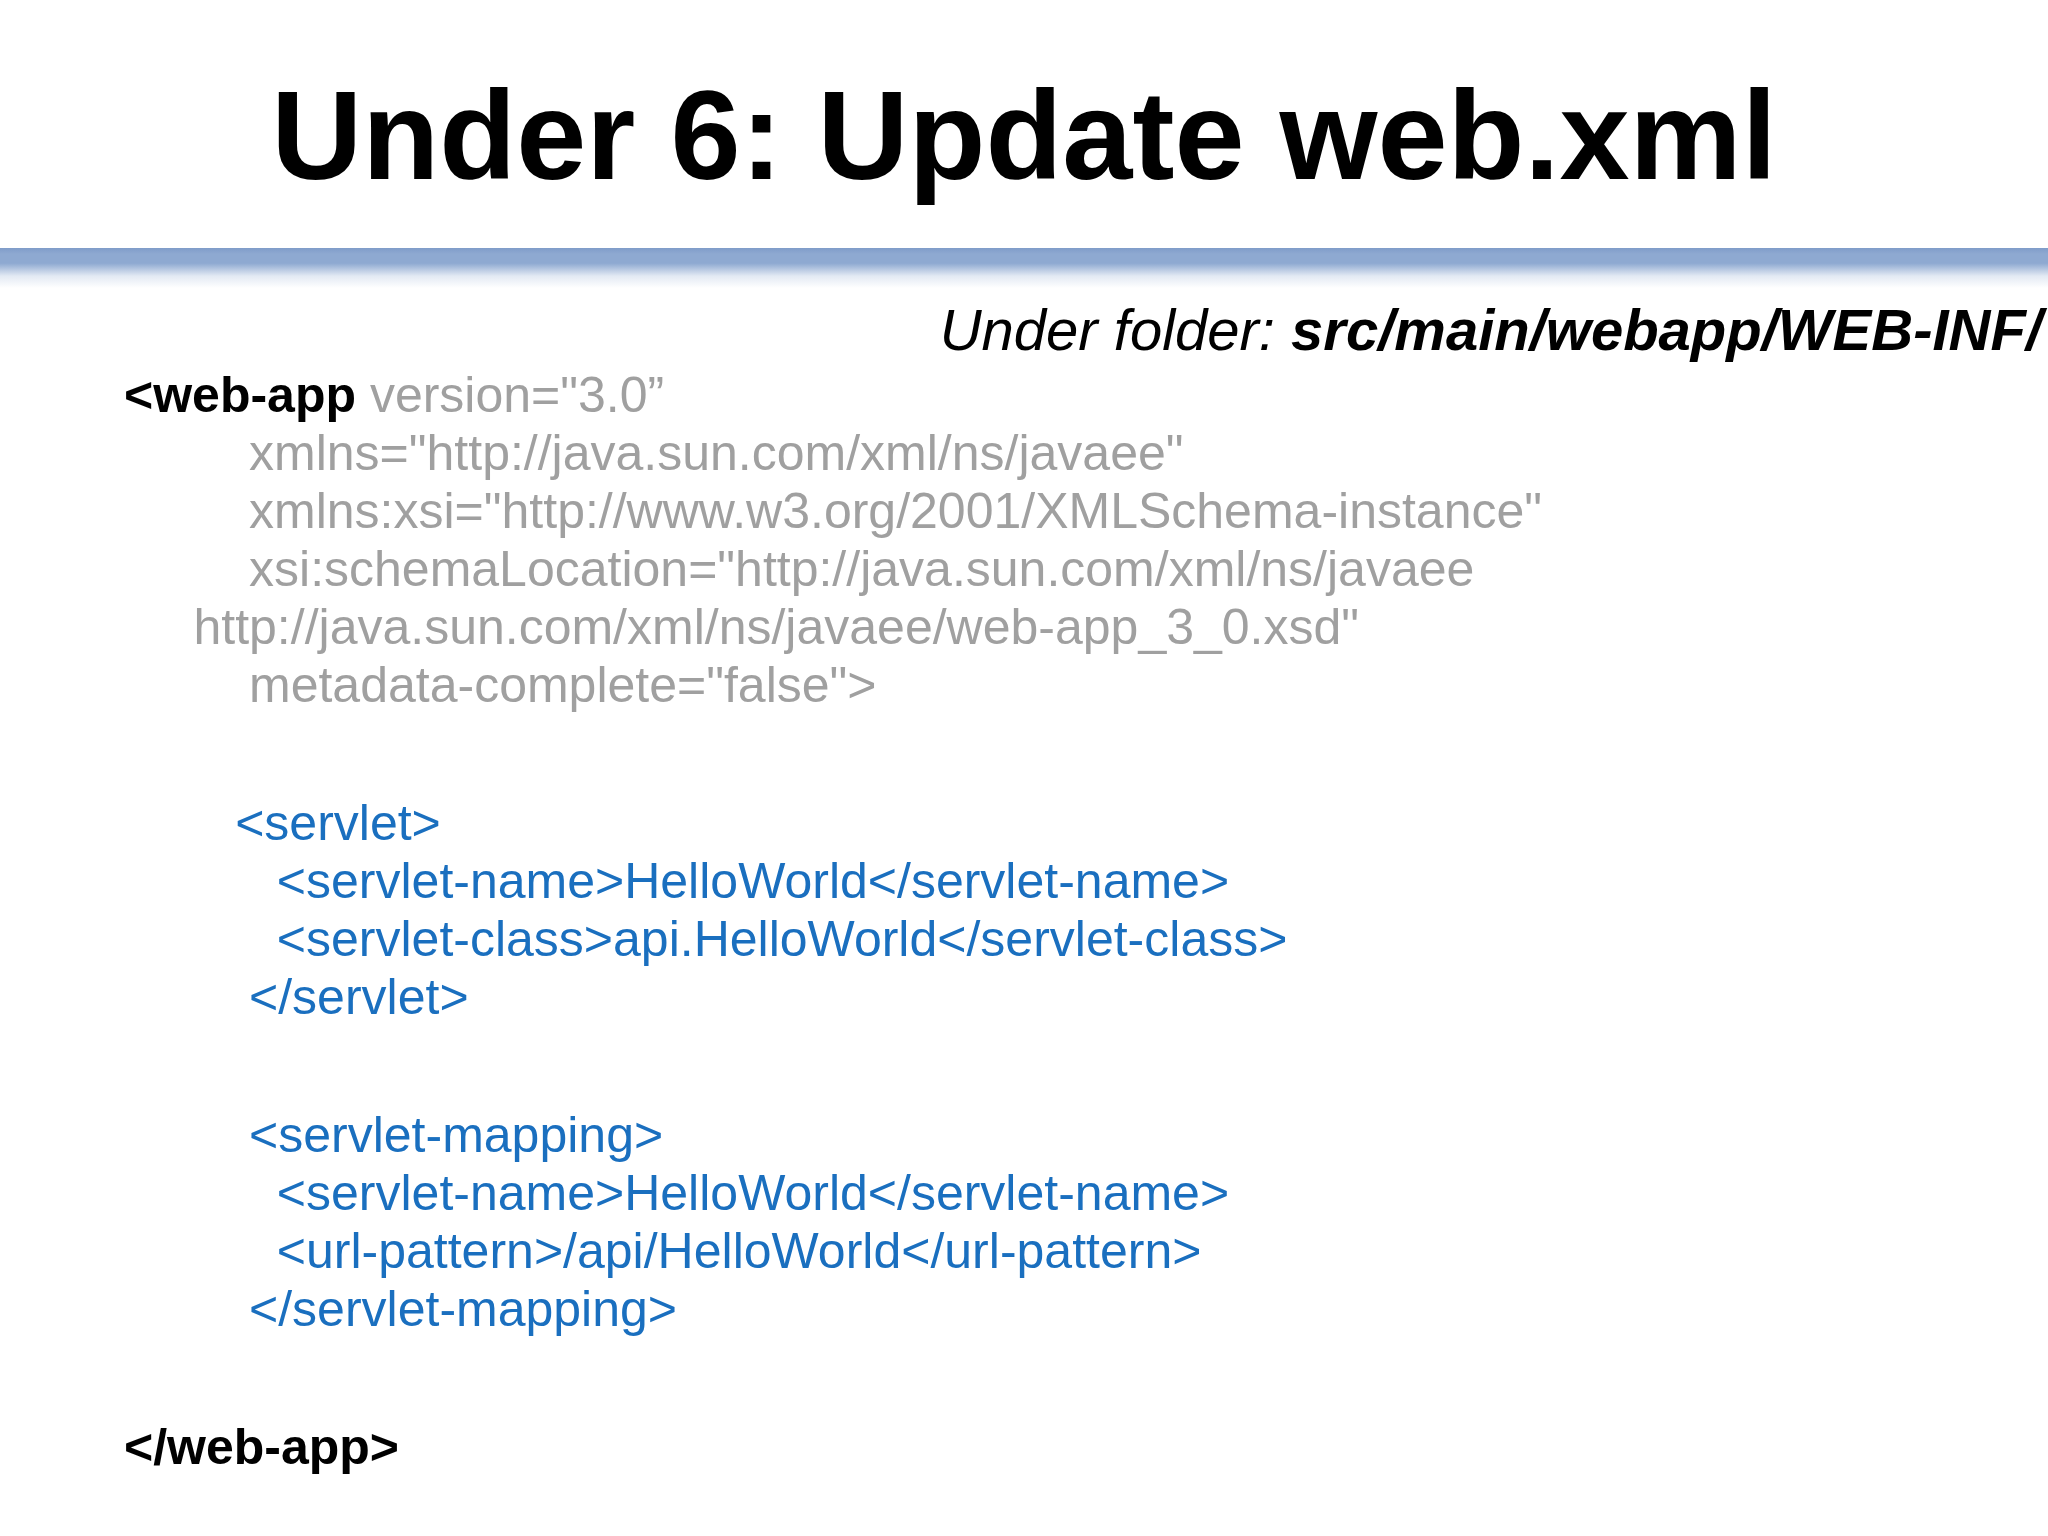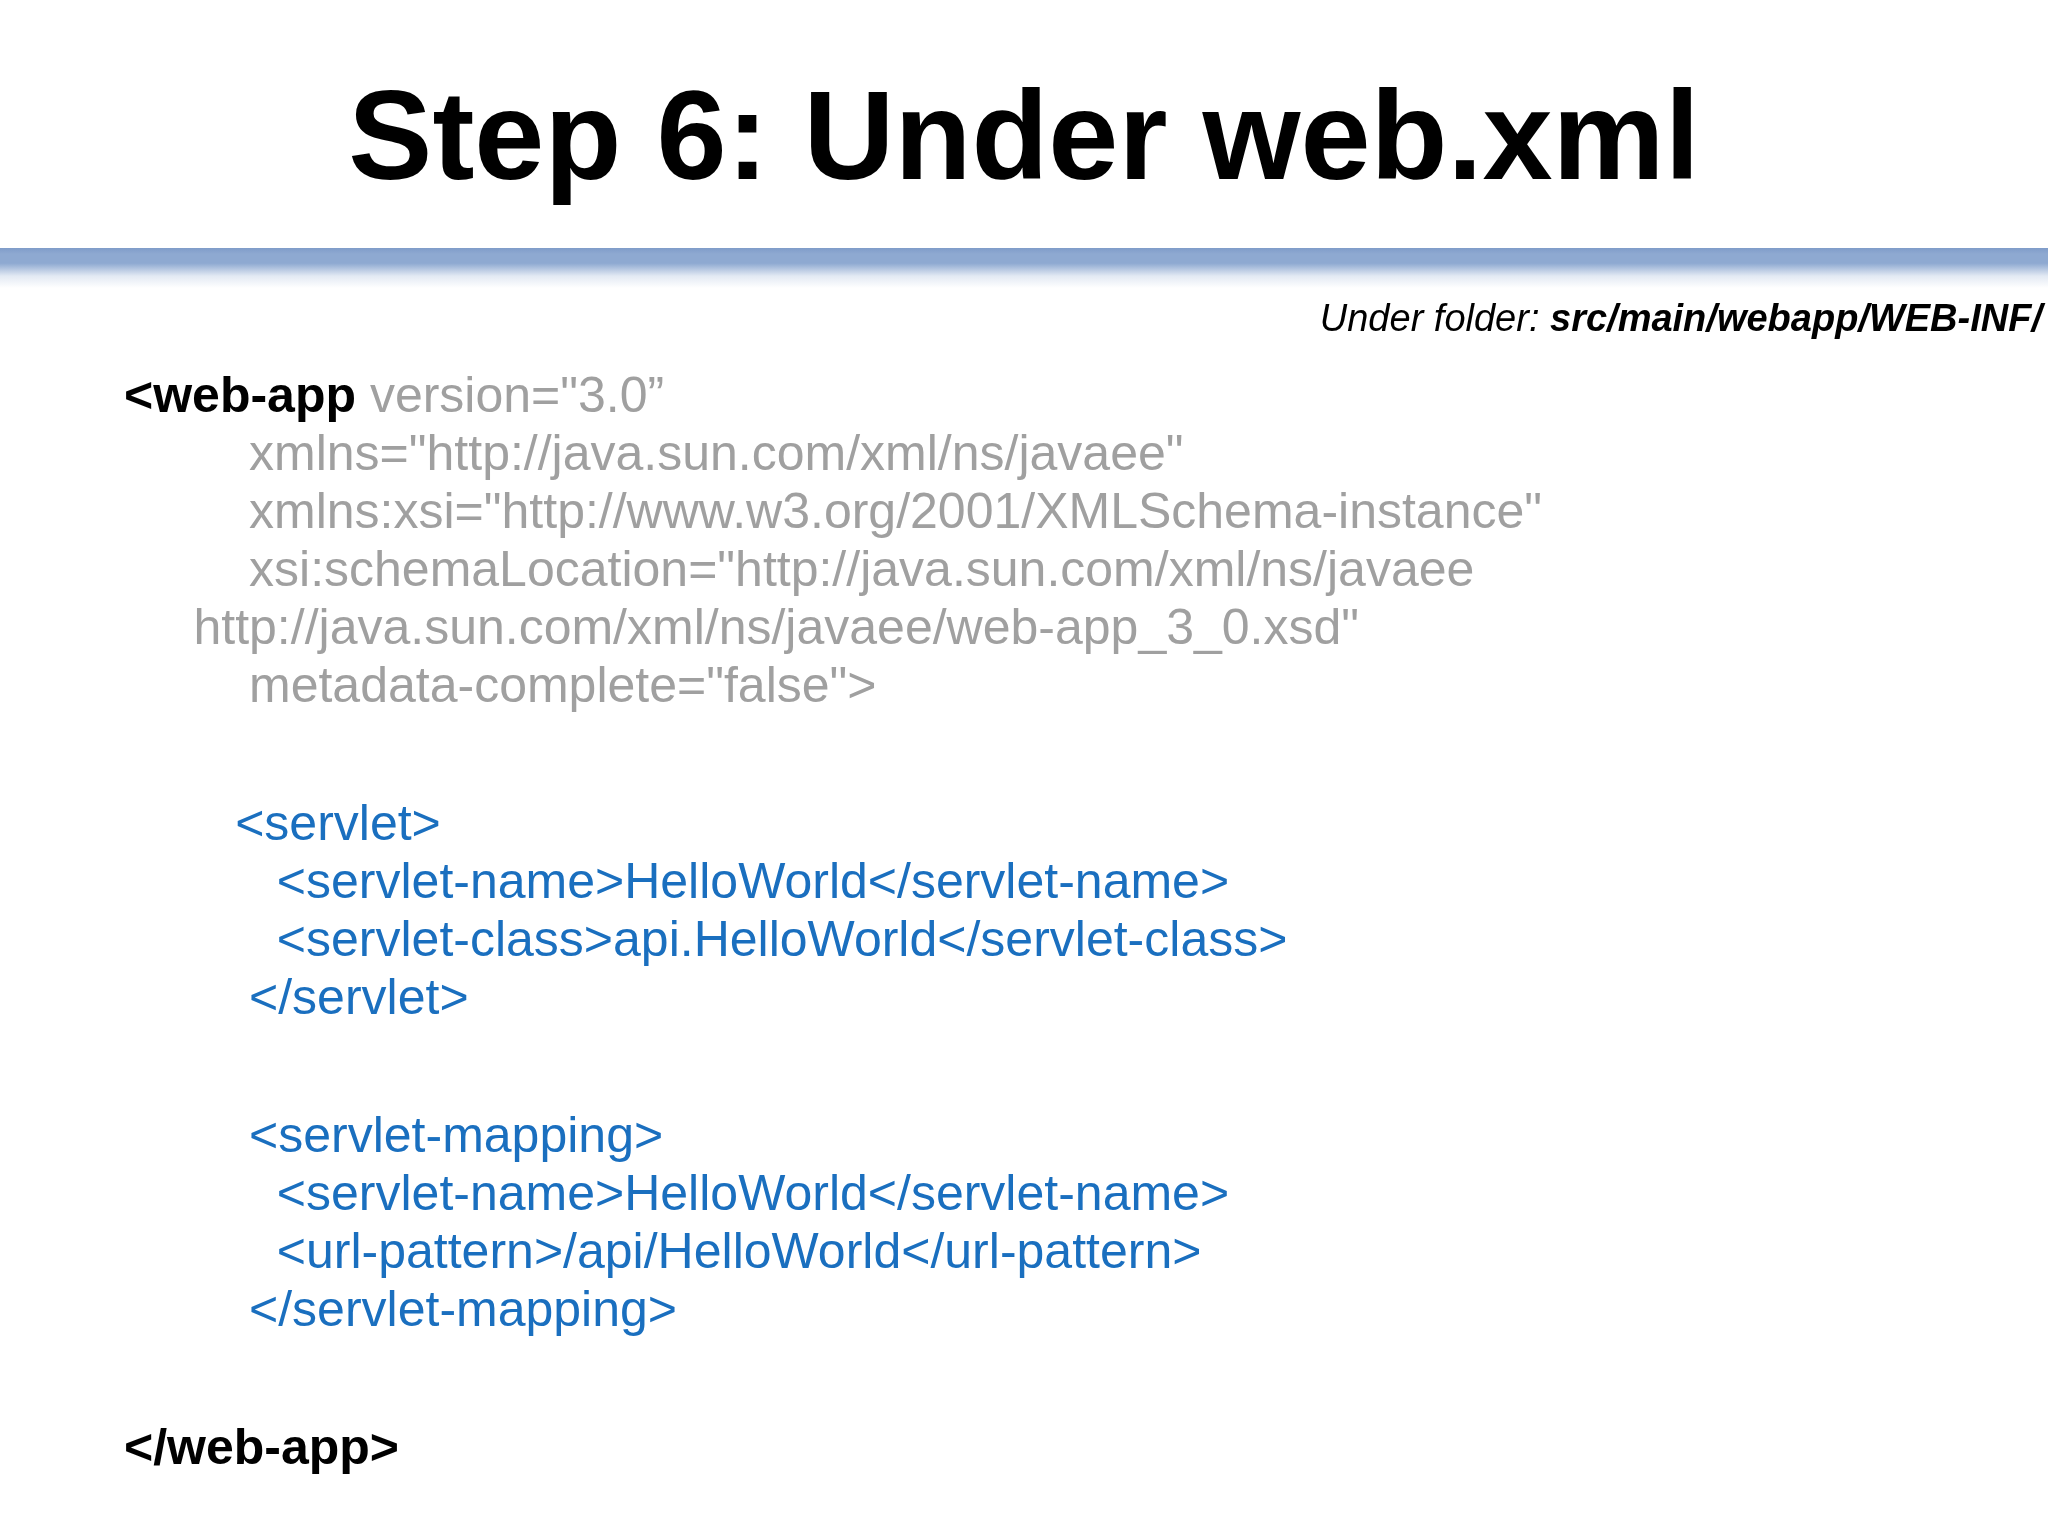--- a/index.html
+++ b/index.html
@@ -44,21 +44,21 @@
       var(--bar-blue) 15%,
       var(--bar-blue) 38%,
       rgba(142, 169, 209, 0.25) 70%,
       rgba(255, 255, 255, 0) 100%
     );
   }
   .subtitle {
     position: absolute;
     top: 297px;
     right: 6px;
-    font-size: 38px;
+    font-size: 58px;
     line-height: 1.15;
     font-style: italic;
     color: #000;
     white-space: pre;
   }
   .sub-label { font-weight: normal; }
   .sub-path { font-weight: bold; }
   .code {
     position: absolute;
     left: 124px;
@@ -72,20 +72,20 @@
   .gap { height: 80px; }
   .seg-gray { color: var(--code-gray); }
   .seg-blue { color: var(--code-blue); margin-top: 46px; }
   .seg-blue-bold { color: var(--code-blue); font-weight: normal; }
   .seg-black-bold { color: var(--code-black); font-weight: bold; margin-top: 17px; }
 </style>
 </head>
 <body style="--code-gray: #a0a0a0; --code-blue: #1a6fbf; --code-black: #000000; --bar-blue: #8ea9d1; --bar-blue-dark: #7f9cc9;">
 
 <div class="slide">
-  <h1 class="title">Step 6: Under web.xml</h1>
+  <h1 class="title">Under 6: Update web.xml</h1>
 
   <div class="accent-bar"></div>
 
   <div class="subtitle"><span class="sub-label">Under folder: </span><span class="sub-path">src/main/webapp/WEB-INF/</span></div>
 
   <div class="code" id="code"><div class="cl"><span class="seg-black-bold">&lt;web-app</span><span class="seg-gray"> version="3.0”</span></div><div class="cl"><span class="seg-gray">         xmlns="http://java.sun.com/xml/ns/javaee"</span></div><div class="cl"><span class="seg-gray">         xmlns:xsi="http://www.w3.org/2001/XMLSchema-instance"</span></div><div class="cl"><span class="seg-gray">         xsi:schemaLocation="http://java.sun.com/xml/ns/javaee</span></div><div class="cl"><span class="seg-gray">     http://java.sun.com/xml/ns/javaee/web-app_3_0.xsd"</span></div><div class="cl"><span class="seg-gray">         metadata-complete="false"&gt;</span></div><div class="gap"></div><div class="cl"><span class="seg-blue">        &lt;servlet&gt;</span></div><div class="cl"><span class="seg-blue">           &lt;servlet-name&gt;</span><span class="seg-blue-bold">HelloWorld</span><span class="seg-blue">&lt;/servlet-name&gt;</span></div><div class="cl"><span class="seg-blue">           &lt;servlet-class&gt;</span><span class="seg-blue-bold">api.HelloWorld</span><span class="seg-blue">&lt;/servlet-class&gt;</span></div><div class="cl"><span class="seg-blue">         &lt;/servlet&gt;</span></div><div class="gap"></div><div class="cl"><span class="seg-blue">         &lt;servlet-mapping&gt;</span></div><div class="cl"><span class="seg-blue">           &lt;servlet-name&gt;</span><span class="seg-blue-bold">HelloWorld</span><span class="seg-blue">&lt;/servlet-name&gt;</span></div><div class="cl"><span class="seg-blue">           &lt;url-pattern&gt;</span><span class="seg-blue-bold">/api/HelloWorld</span><span class="seg-blue">&lt;/url-pattern&gt;</span></div><div class="cl"><span class="seg-blue">         &lt;/servlet-mapping&gt;</span></div><div class="gap"></div><div class="cl"><span class="seg-black-bold">&lt;/web-app&gt;</span></div></div>
 </div>
 
 </body></html>

